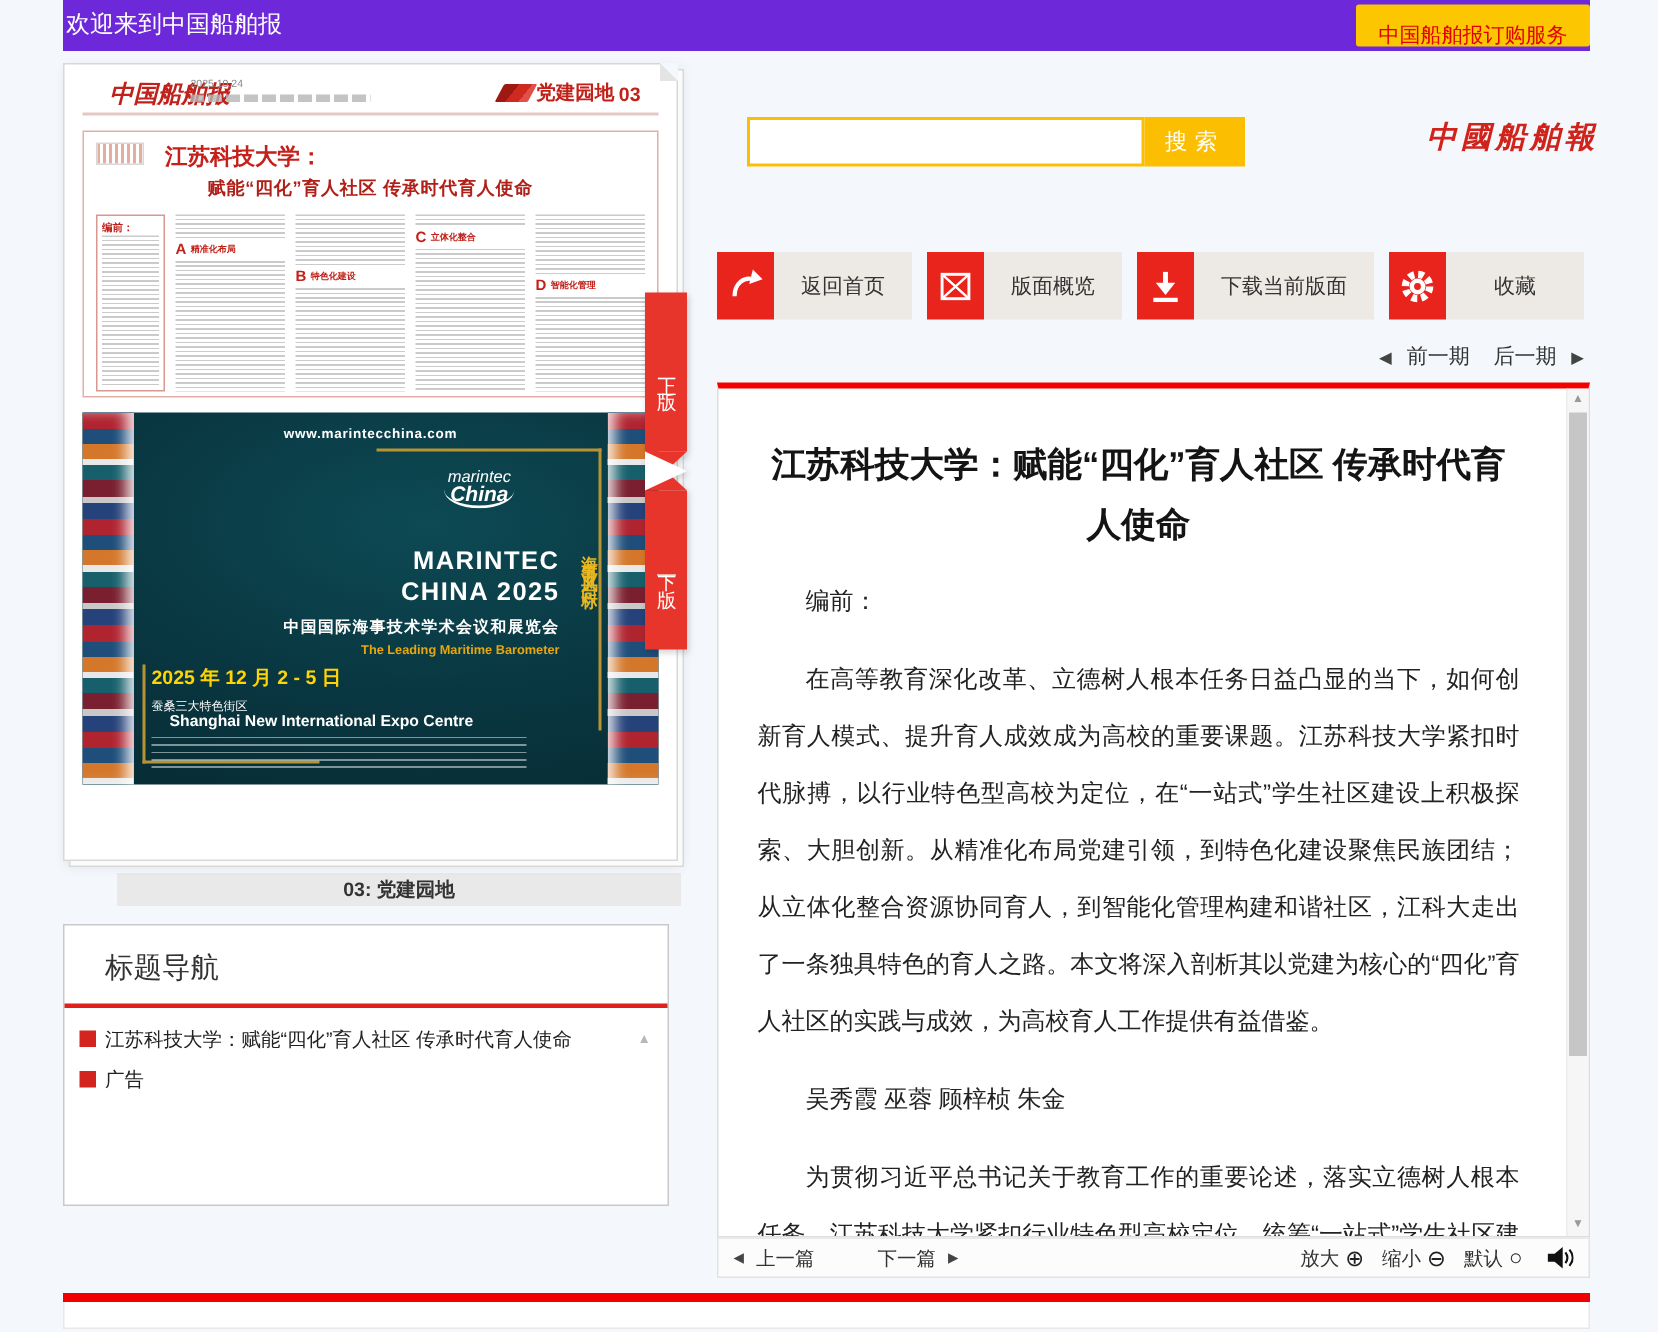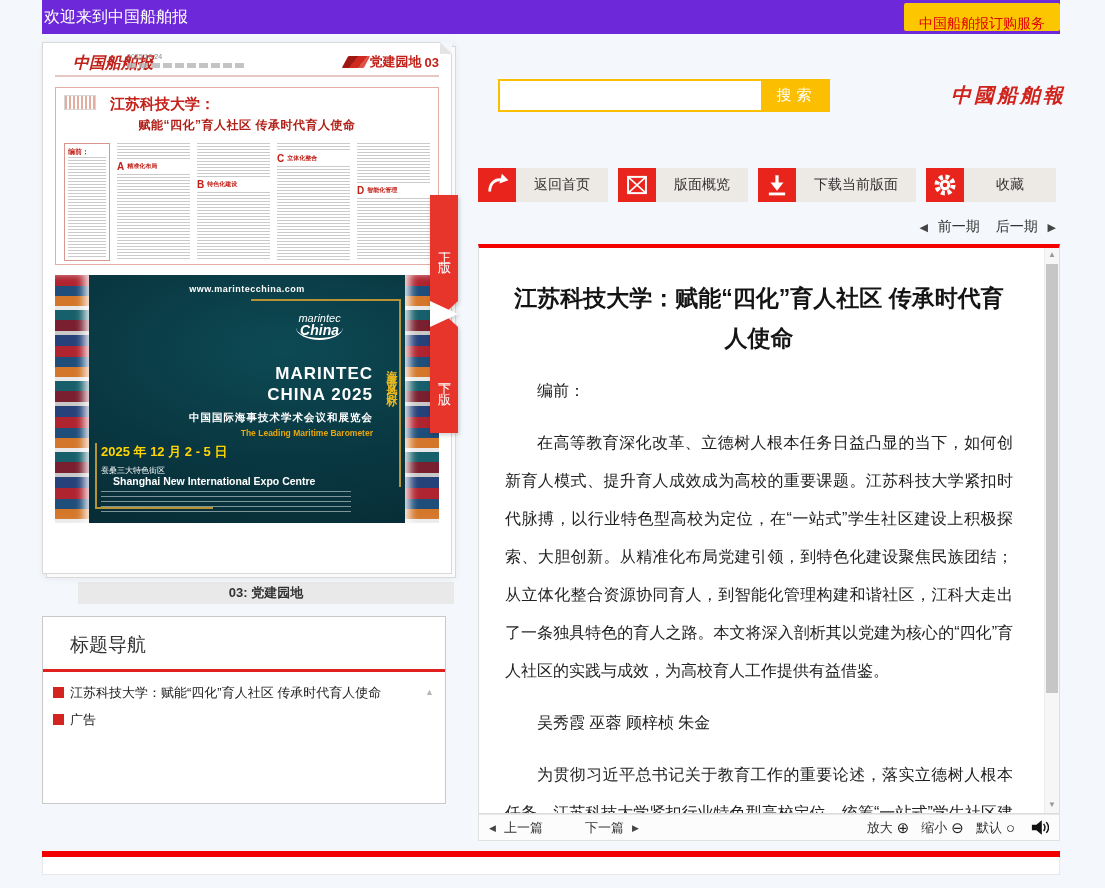--- a/index.html
+++ b/index.html
@@ -18,21 +18,21 @@
 
   
   .paper-box { position:relative; width:410px; height:532px; background:#fff; border:1px solid #d8d8d8;
                box-shadow:4px 4px 0 -1px #fbfbfb, 4px 4px 0 0 #d9d9d9, 2px 3px 8px rgba(0,0,0,.10); padding:10px 12px; }
   .fold { position:absolute; top:-1px; right:-1px; width:0; height:0; border-top:12px solid #f4f7fb; border-left:12px solid #e4e4e4; }
   .mast { position:relative; height:24px; border-bottom:2px solid #e7c7c1; }
   .mast-logo { position:absolute; left:18px; top:0; color:#c0211a; font-family:"DejaVu Serif",serif; font-style:italic; font-weight:bold; font-size:16px; }
   .mast-date { position:absolute; left:72px; top:0; font-size:7px; color:#888; }
   .mast-lines { position:absolute; left:72px; top:10px; width:120px; height:5px;
                 background:repeating-linear-gradient(to right,#b5b5b5 0 9px, transparent 9px 12px); opacity:.8; }
-  .mast-section { position:absolute; right:0; top:0; display:flex; align-items:center; gap:3px; color:#c22018; font-weight:bold; font-size:13px; }
+  .mast-section { position:absolute; right:12px; top:0; display:flex; align-items:center; gap:3px; color:#c22018; font-weight:bold; font-size:13px; }
   .flag-icon { width:22px; height:12px; background:linear-gradient(105deg,#a01812 0 40%,#cf2a20 40% 75%,#e05048 75%); transform:skewX(-28deg); border-radius:1px; }
 
   .article-thumb { position:relative; margin-top:10px; border:1px solid #e2aea6; height:178px; padding:7px 8px; }
   .brand-box { position:absolute; left:8px; top:7px; width:32px; height:15px; border:1px solid #cfcfcf;
                background:repeating-linear-gradient(to right,#d98 0 2px, transparent 2px 4px); opacity:.8; }
   .head1 { margin-left:46px; color:#c5201a; font-weight:bold; font-size:15px; }
   .head2 { text-align:center; color:#b02018; font-weight:bold; font-size:12px; margin-top:3px; letter-spacing:.5px; }
   .cols { display:flex; gap:7px; margin-top:9px; height:118px; }
   .col { flex:1; display:flex; flex-direction:column; }
   .col-intro { flex:0 0 46px; border:1px solid #d89890; padding:3px; }
@@ -80,28 +80,28 @@
              font-weight:bold; font-size:13px; text-align:center; line-height:22px; }
   .nav-box { margin-top:12px; width:404px; height:188px; background:#fff; border:1px solid #c9c9c9; }
   .nav-title { padding:15px 0 11px 27px; font-weight:normal; font-size:19px; color:#333; }
   .nav-rule { height:3px; background:#e0201c; }
   .nav-list { position:relative; padding:13px 26px 0 10px; }
   .nav-item { display:flex; align-items:flex-start; gap:6px; margin-bottom:11px; font-size:13px; color:#222; cursor:pointer; line-height:16px; }
   .bullet { flex:0 0 11px; width:11px; height:11px; background:#d42420; margin-top:2px; }
   .nav-scroll { position:absolute; right:11px; top:15px; color:#b8b8b8; font-size:9px; }
 
   
-  .search-row { margin-top:36px; display:flex; align-items:center; height:34px; }
+  .search-row { margin-top:36px; display:flex; align-items:flex-start; height:34px; }
   .search-input { margin-left:20px; width:265px; height:33px; border:2px solid #fcbe00; outline:none; font-size:14px; padding:0 8px; }
   .search-btn { width:67px; height:33px; background:#fcbe00; border:none; color:#fff; font-size:15px; letter-spacing:5px; cursor:pointer; font-family:inherit; }
   .brand-logo { margin-left:auto; margin-right:-6px; font-family:"DejaVu Serif",serif; font-style:italic; font-weight:bold;
                 color:#d0231b; font-size:20px; letter-spacing:3px; white-space:nowrap; }
 
   .toolbar-row { margin-top:56px; display:flex; gap:10px; }
-  .tool { display:flex; height:34px; cursor:pointer; }
+  .tool { display:flex; height:45px; cursor:pointer; }
   .tool-ic { width:38px; background:#e8241c; display:flex; align-items:center; justify-content:center; }
   .tool-label { background:#edeae6; color:#333; font-size:14px; display:flex; align-items:center; justify-content:center; }
   .lw1 { width:92px; } .lw2 { width:92px; } .lw3 { width:120px; } .lw4 { width:92px; }
 
   .issue-row { margin-top:16px; text-align:right; font-size:14px; color:#333; padding-right:4px; }
   .issue-row .tri { font-size:11px; color:#444; }
   .issue-row span.lbl { margin:0 6px; cursor:pointer; }
 
   .reader { position:relative; margin-top:8px; height:570px; background:#fff; border:1px solid #ddd; border-top:4px solid #f50000; overflow:hidden; }
   .scrollbar { position:absolute; top:0; right:0; bottom:0; width:15px; background:#f6f6f6; border-left:1px solid #ececec; }

